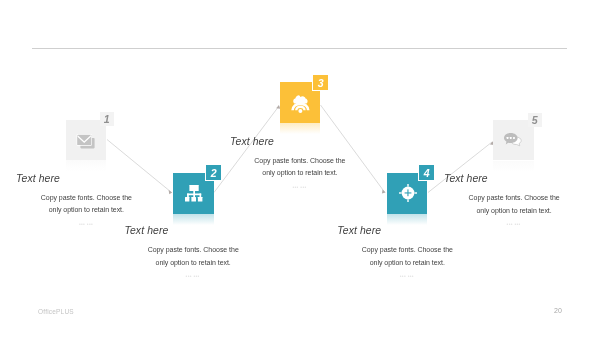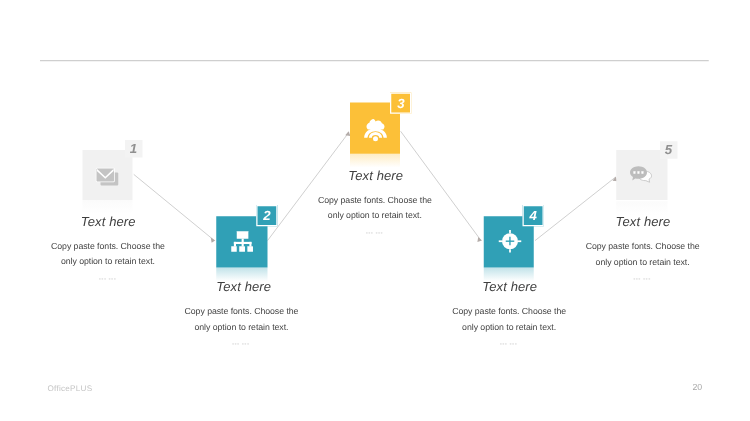--- a/index.html
+++ b/index.html
@@ -6,21 +6,21 @@
   body{width:600px;height:337px;overflow:hidden;
        font-family:"Liberation Sans",sans-serif;
        -webkit-font-smoothing:antialiased;}
   #slide{position:relative;width:600px;height:337px;background:#ffffff;}
   .divider{position:absolute;background:#cfcfcf;}
   .tile{position:absolute;display:flex;align-items:center;justify-content:center;}
   .badge{position:absolute;display:flex;align-items:center;justify-content:center;
          font-style:italic;font-weight:bold;font-size:10.6px;line-height:1;
          box-sizing:border-box;padding-top:1.2px;}
   .title{position:absolute;font-style:italic;font-size:10.4px;color:#3f3f3f;
-         text-align:center;white-space:nowrap;letter-spacing:0.1px;}
+         white-space:nowrap;letter-spacing:0.1px;}
   .body{position:absolute;font-size:7px;color:#3f3f3f;text-align:center;
         line-height:12.2px;letter-spacing:-0.04px;}
   .sub{position:absolute;font-size:5px;color:#e4e4e4;text-align:center;letter-spacing:0.3px;line-height:5px;}
   .footer-left{position:absolute;font-size:6.5px;color:#c4c4c4;letter-spacing:0.2px;}
   .footer-right{position:absolute;font-size:7px;color:#a8a8a8;}
   svg{display:block;overflow:visible;}
   .reflect{position:absolute;pointer-events:none;}
 </style>
 </head>
 <body>

